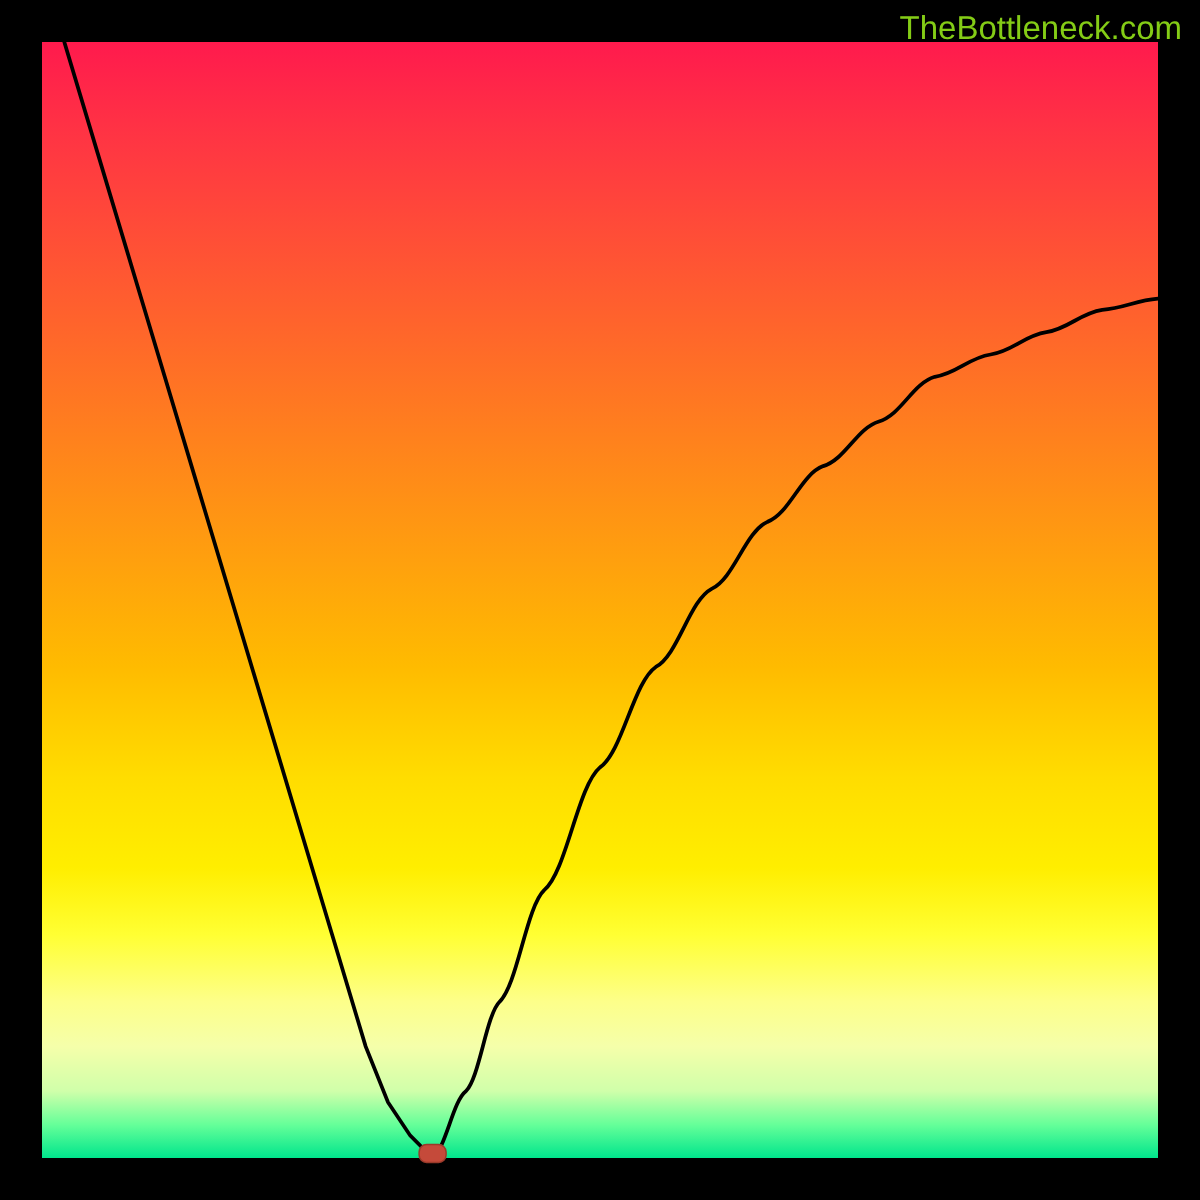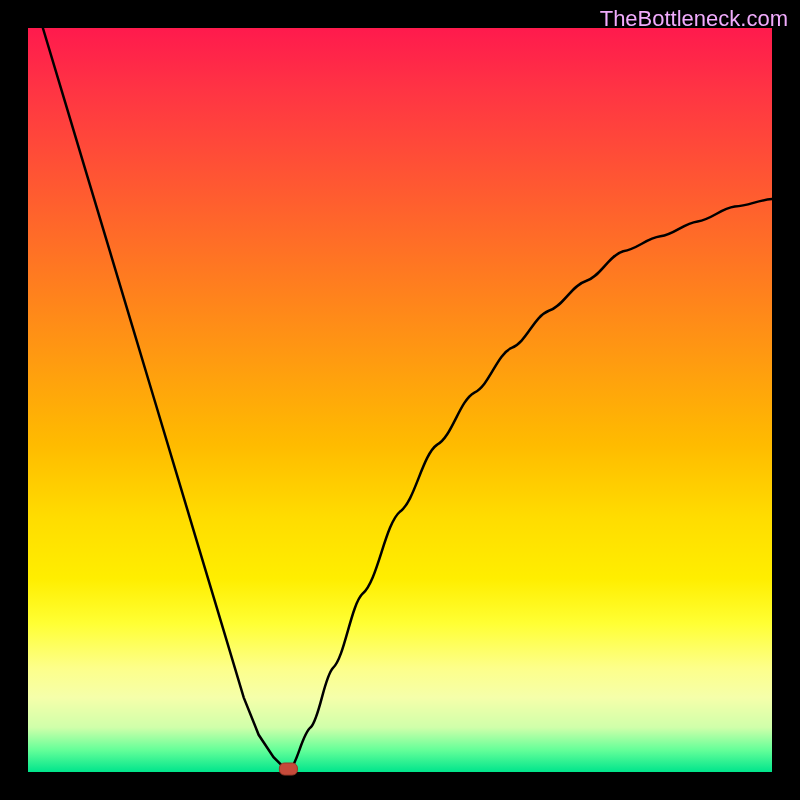--- a/index.html
+++ b/index.html
@@ -3,21 +3,21 @@
 <meta charset="utf-8">
 <style>
   * { margin: 0; padding: 0; box-sizing: border-box; }
   html, body { width: 800px; height: 800px; overflow: hidden; }
   body { background: #000; position: relative; }
   
   .watermark {
     position: absolute;
     top: 6px;
     right: 12px;
-    color: #f0abfc;
+    color: #84cc16;
     font-family: Arial, Helvetica, sans-serif;
     font-size: 22px;
     font-weight: normal;
     z-index: 10;
   }
   
   .plot-area {
     position: absolute;
     left: 28px;
     top: 28px;

